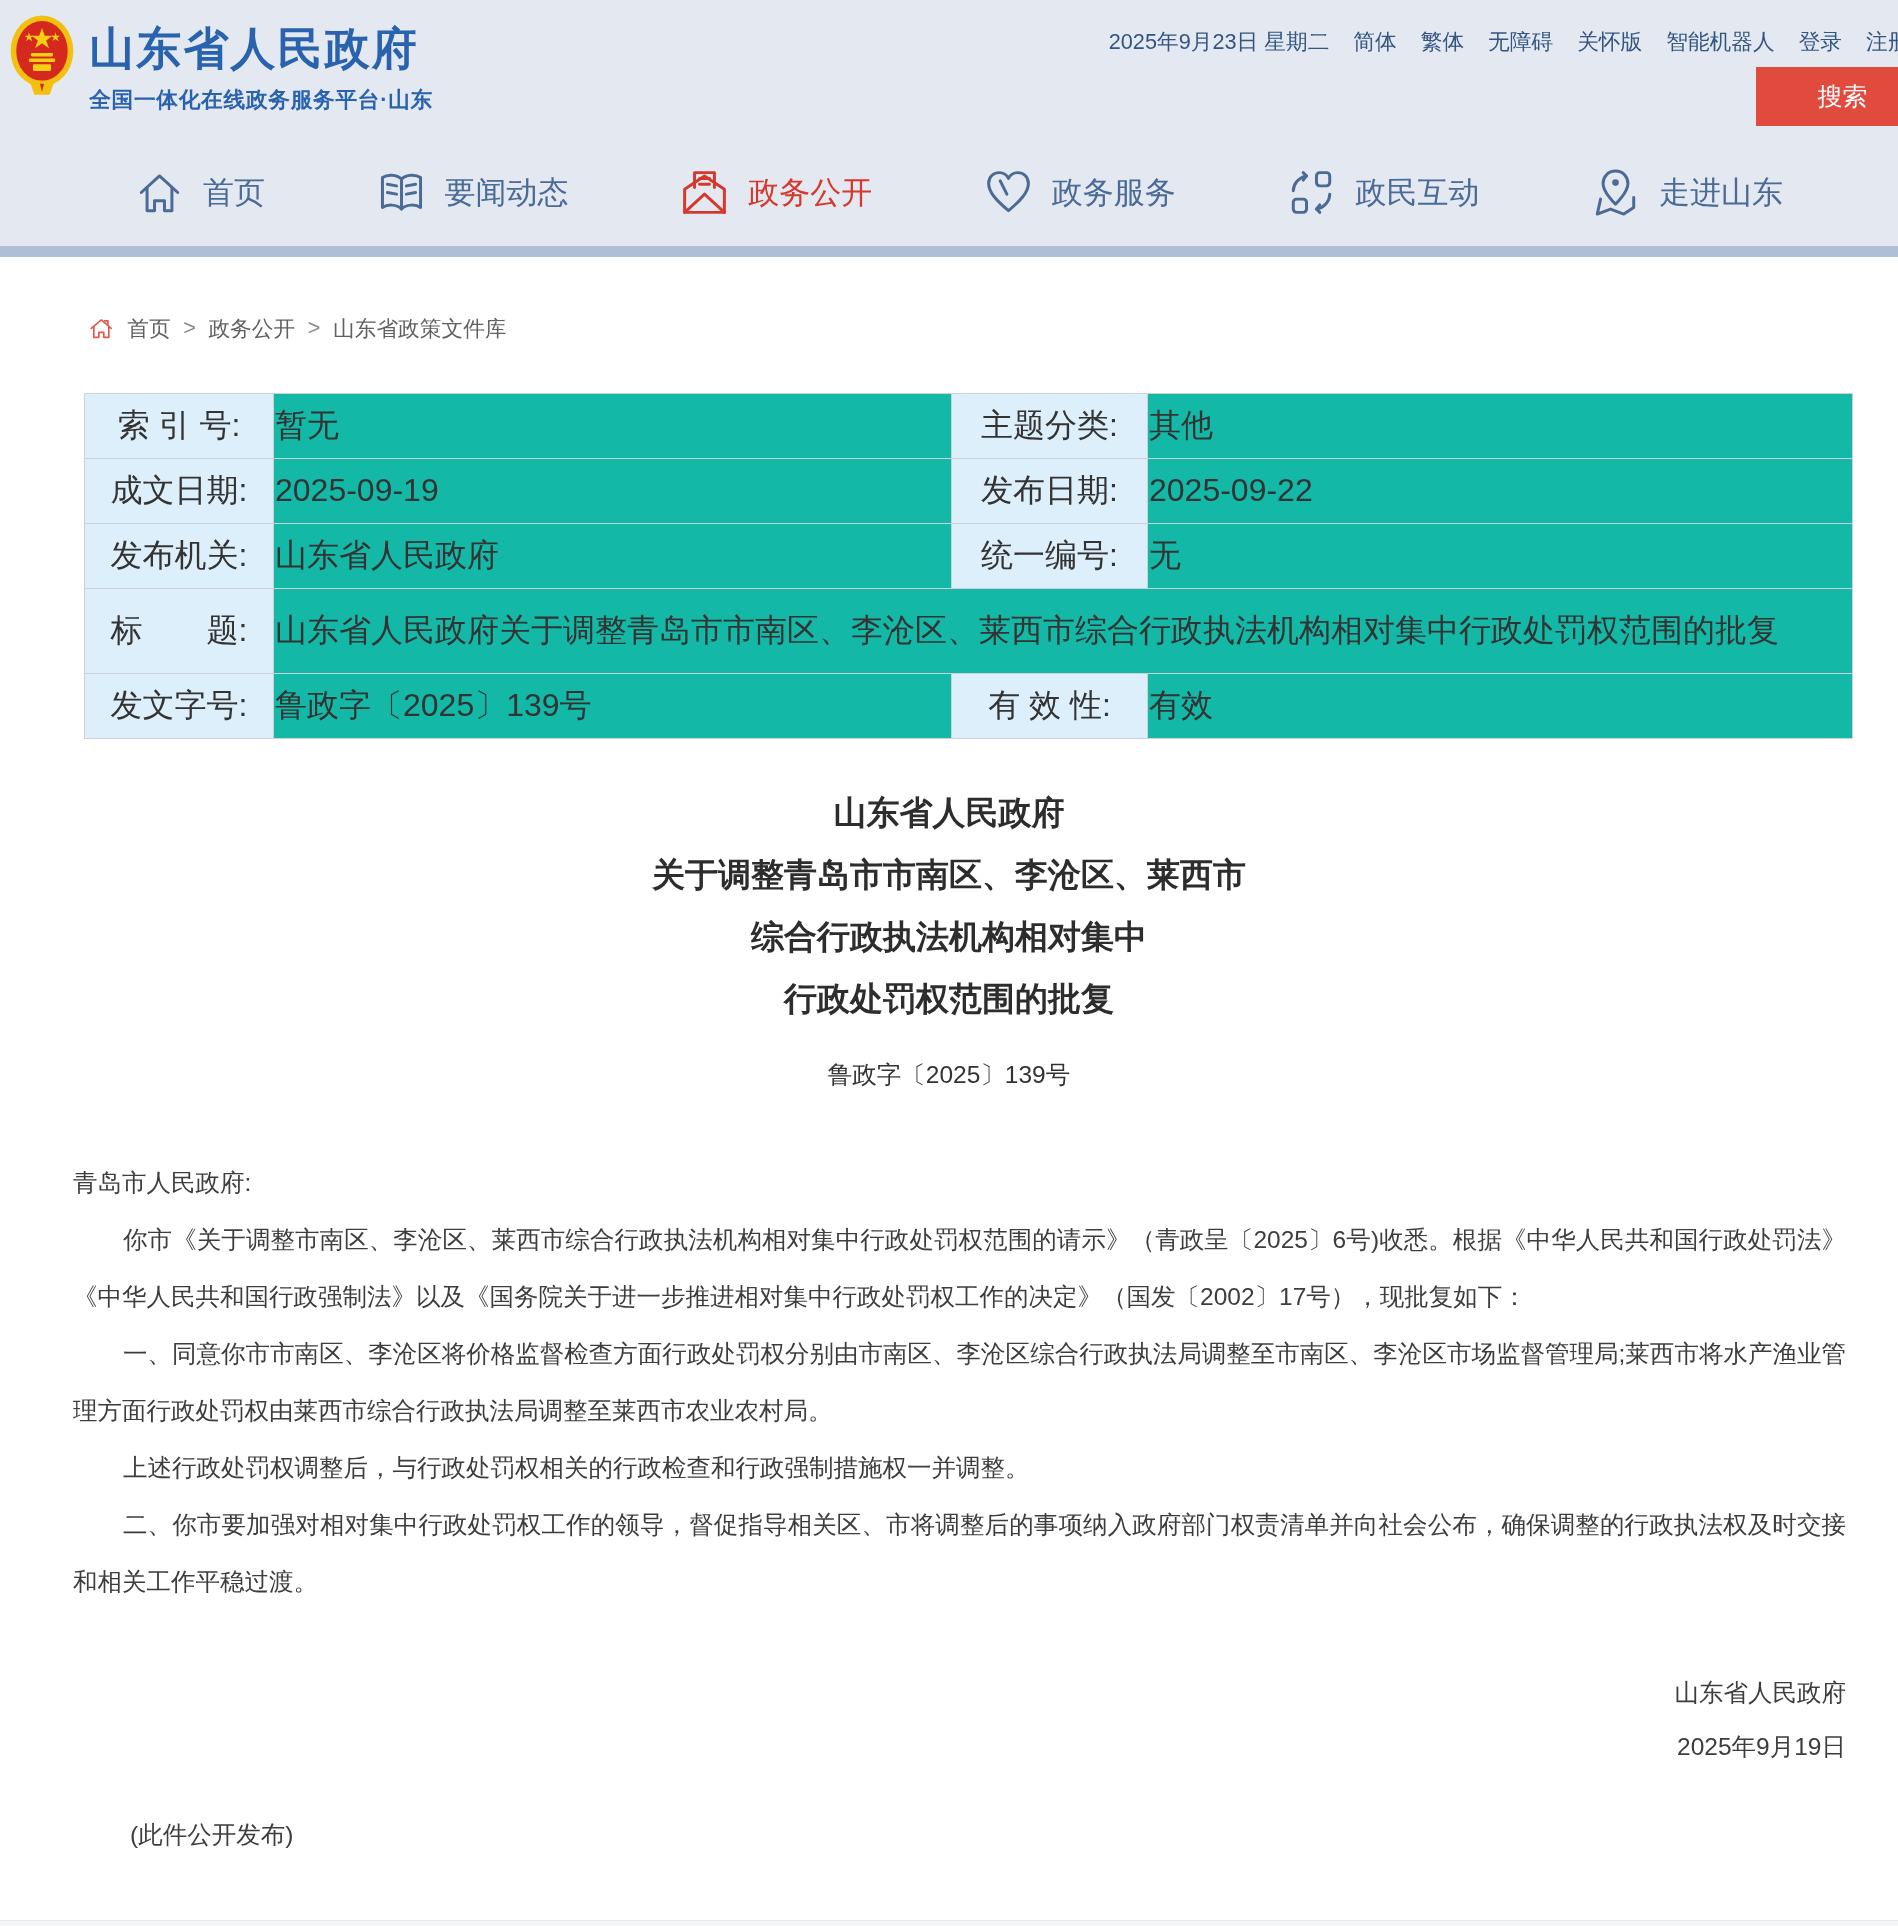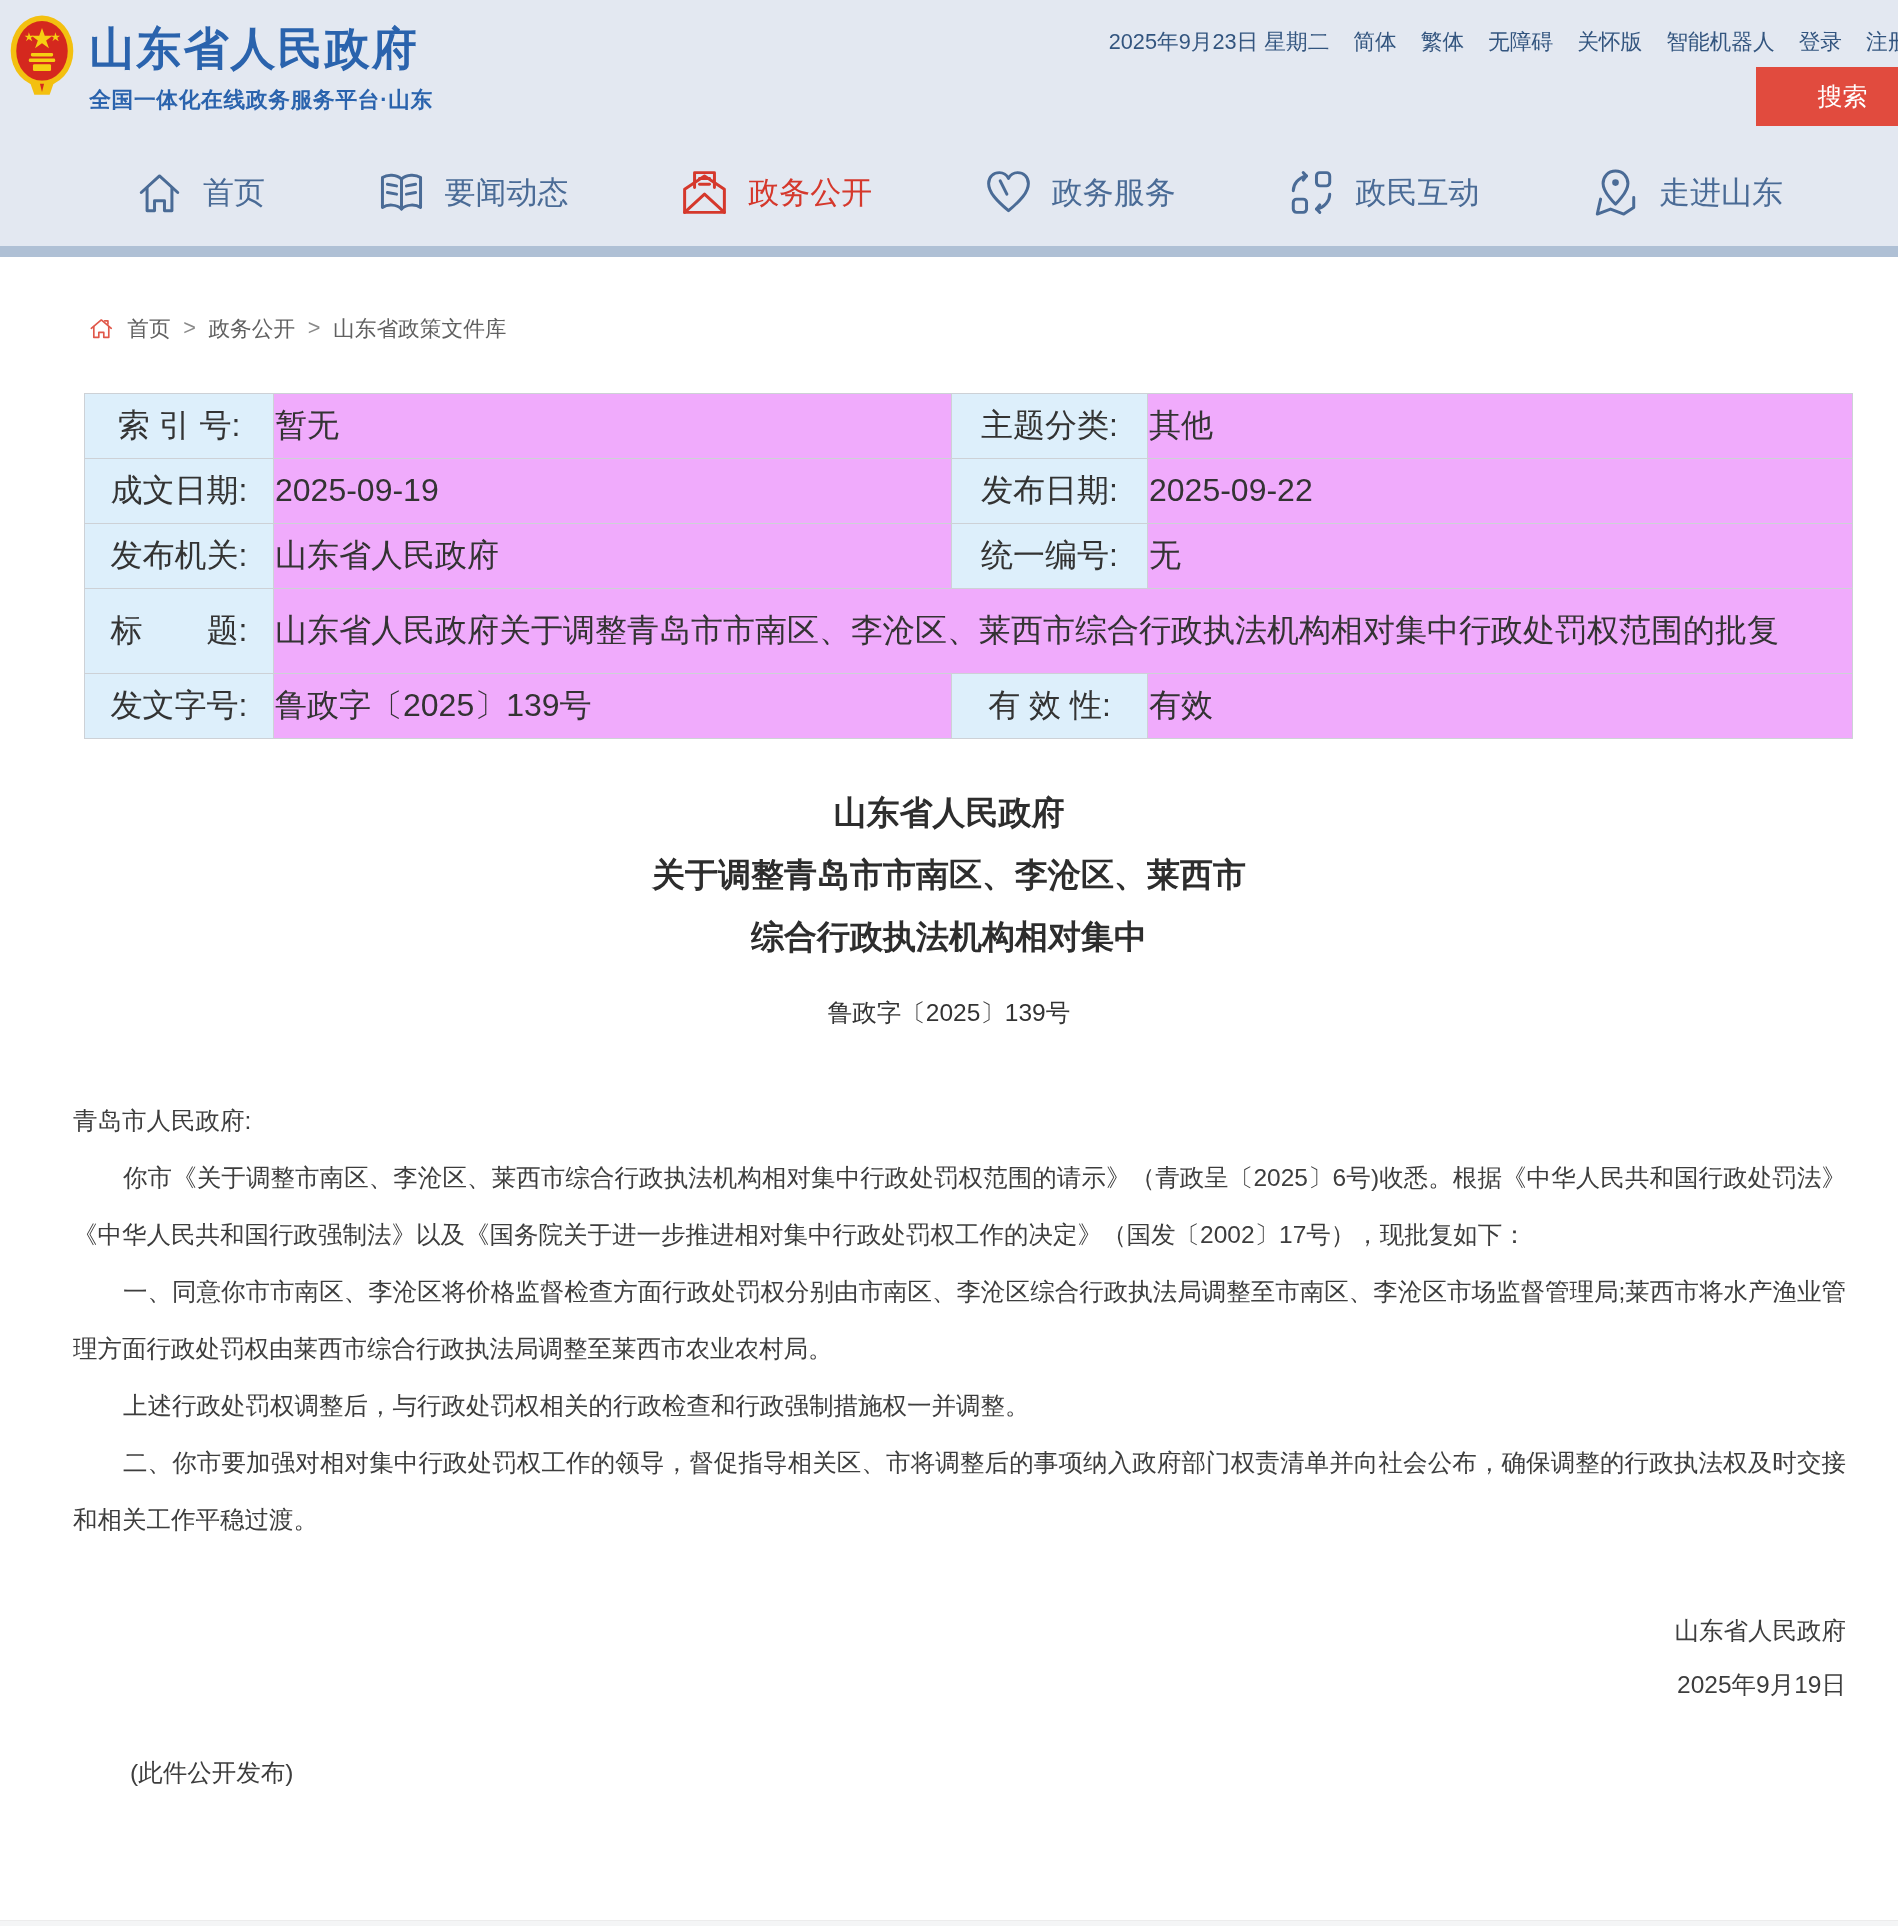--- a/index.html
+++ b/index.html
@@ -86,21 +86,21 @@
     border-collapse: collapse;
     table-layout: fixed;
   }
   .meta-table td {
     border: 0.7px solid #cdd1d6;
     font-size: 32px; color: #333;
   }
   .meta-table tr { height: 65px; }
   .meta-table tr.row-title { height: 85px; }
   .label-cell { background: #ddeffb; text-align: center; }
-  .value-cell { background: #f0abfc; }
+  .value-cell { background: #14b8a6; }
   .validity { color: #e0392f; }
 
   
   .doc-title { margin-top: 43px; }
   .doc-title div {
     text-align: center; font-size: 33px; font-weight: 700;
     color: #2d2d2d; line-height: 62px;
   }
   .doc-number { text-align: center; font-size: 24.5px; color: #333; margin-top: 28px; }
 
@@ -272,20 +272,21 @@
     <td class="label-cell">有 效 性:</td>
     <td class="value-cell validity">有效</td>
   </tr>
 </tbody>
   </table>
 
 <div class="doc-title">
   <div>山东省人民政府</div>
   <div>关于调整青岛市市南区、李沧区、莱西市</div>
   <div>综合行政执法机构相对集中</div>
+  <div>行政处罚权范围的批复</div>
 </div>
 <div class="doc-number">鲁政字〔2025〕139号</div>
 
 <div class="doc-body">
   <p class="salutation">青岛市人民政府:</p>
   <p>你市《关于调整市南区、李沧区、莱西市综合行政执法机构相对集中行政处罚权范围的请示》（青政呈〔2025〕6号)收悉。根据《中华人民共和国行政处罚法》《中华人民共和国行政强制法》以及《国务院关于进一步推进相对集中行政处罚权工作的决定》（国发〔2002〕17号），现批复如下：</p>
   <p>一、同意你市市南区、李沧区将价格监督检查方面行政处罚权分别由市南区、李沧区综合行政执法局调整至市南区、李沧区市场监督管理局;莱西市将水产渔业管理方面行政处罚权由莱西市综合行政执法局调整至莱西市农业农村局。</p>
   <p>上述行政处罚权调整后，与行政处罚权相关的行政检查和行政强制措施权一并调整。</p>
   <p>二、你市要加强对相对集中行政处罚权工作的领导，督促指导相关区、市将调整后的事项纳入政府部门权责清单并向社会公布，确保调整的行政执法权及时交接和相关工作平稳过渡。</p>
 

